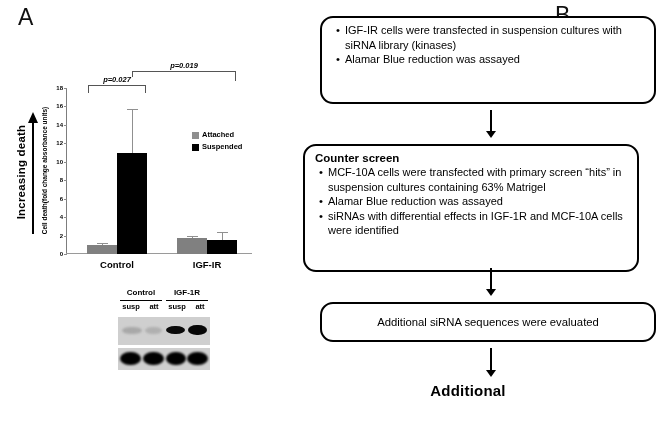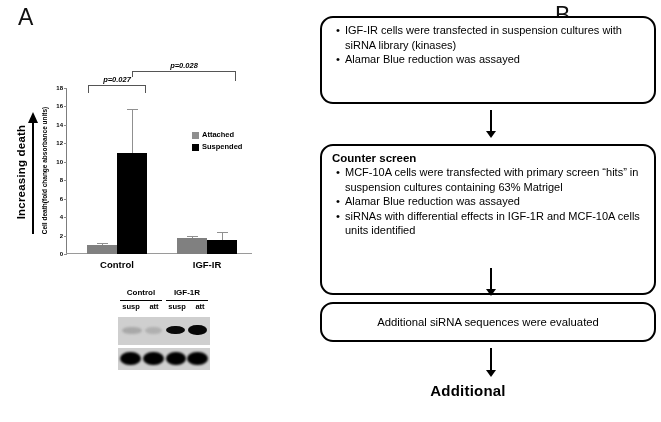--- a/index.html
+++ b/index.html
@@ -246,21 +246,21 @@
         <div class="sigbr" style="left: 22px; top: -3px; width: 58px;">
           <div class="top"></div>
           <div class="l" style="height: 8px;"></div>
           <div class="r" style="height: 8px;"></div>
           <div class="lab">p=0.027</div>
         </div>
         <div class="sigbr" style="left: 66px; top: -17px; width: 104px;">
           <div class="top"></div>
           <div class="l" style="height: 6px;"></div>
           <div class="r" style="height: 10px;"></div>
-          <div class="lab">p=0.028</div>
+          <div class="lab">p=0.019</div>
         </div>
       </div>
   </div>
 
   <div id="legend">
       <div class="leg-row">
         <div class="leg-sw attached"></div>
         <div class="leg-txt">Attached</div>
       </div>
       <div class="leg-row">
@@ -309,26 +309,26 @@
       <li>IGF-IR cells were transfected in suspension cultures with siRNA library (kinases)</li>
       <li>Alamar Blue reduction was assayed</li>
     </ul>
   </div>
 
   <div class="farrow" id="arr0" style="left:211px;top:110px;height:28px;">
     <div class="shaft" style="height:21px;"></div>
       <div class="head" style="top:21px;"></div>
   </div>
 
-  <div class="fbox" id="box1" style="left:45px;top:144px;width:336px;height:151px;">
+  <div class="fbox" id="box1" style="left:28px;top:144px;width:336px;height:128px;">
     <div class="title">Counter screen</div>
     <ul>
       <li>MCF-10A cells were transfected with primary screen “hits” in suspension cultures containing 63% Matrigel</li>
       <li>Alamar Blue reduction was assayed</li>
-      <li>siRNAs with differential effects in IGF-1R and MCF-10A cells units identified</li>
+      <li>siRNAs with differential effects in IGF-1R and MCF-10A cells were identified</li>
     </ul>
   </div>
 
   <div class="farrow" id="arr1" style="left:211px;top:268px;height:28px;">
     <div class="shaft" style="height:21px;"></div>
       <div class="head" style="top:21px;"></div>
   </div>
 
   <div class="fbox center-only" id="box2" style="left:45px;top:302px;width:336px;height:40px;">
     <div class="plain">Additional siRNA sequences were evaluated</div>

